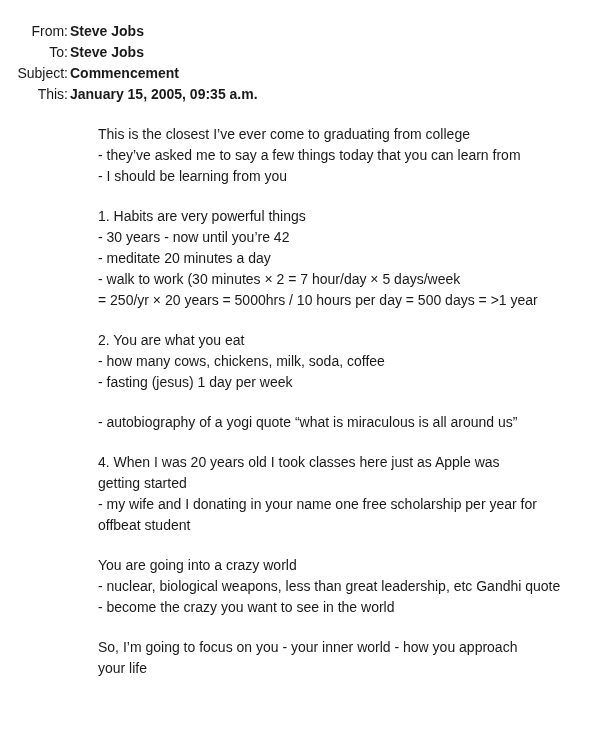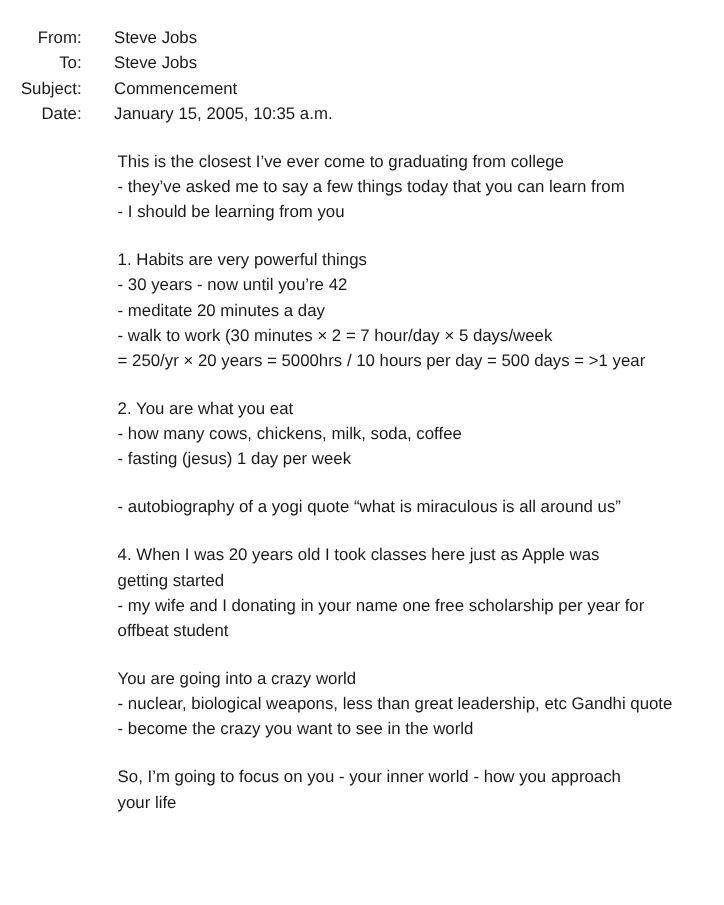--- a/index.html
+++ b/index.html
@@ -20,21 +20,22 @@
   .email-header .header-row {
     display: flex;
     align-items: flex-start;
   }
   .header-label {
     width: 68px;
     text-align: right;
     flex: 0 0 68px;
   }
   .header-value {
-    margin-left: 27px;
+    margin-left: 2px;
+    font-weight: bold;
   }
   .email-body {
     margin-top: 19px;
     margin-left: 98px;
     margin-right: 18px;
   }
   .paragraph {
     margin-bottom: 19px;
   }
   .body-line {
@@ -53,22 +54,22 @@
     </div>
     <div class="header-row">
       <span class="header-label">To:</span>
       <span class="header-value">Steve Jobs</span>
     </div>
     <div class="header-row">
       <span class="header-label">Subject:</span>
       <span class="header-value">Commencement</span>
     </div>
     <div class="header-row">
-      <span class="header-label">Date:</span>
-      <span class="header-value">January 15, 2005, 10:35 a.m.</span>
+      <span class="header-label">This:</span>
+      <span class="header-value">January 15, 2005, 09:35 a.m.</span>
     </div>
   </div>
 
   <div class="email-body">
       <div class="paragraph">
         <div class="body-line">This is the closest I’ve ever come to graduating from college</div>
         <div class="body-line">- they’ve asked me to say a few things today that you can learn from</div>
         <div class="body-line">- I should be learning from you</div>
       </div>
       <div class="paragraph">

